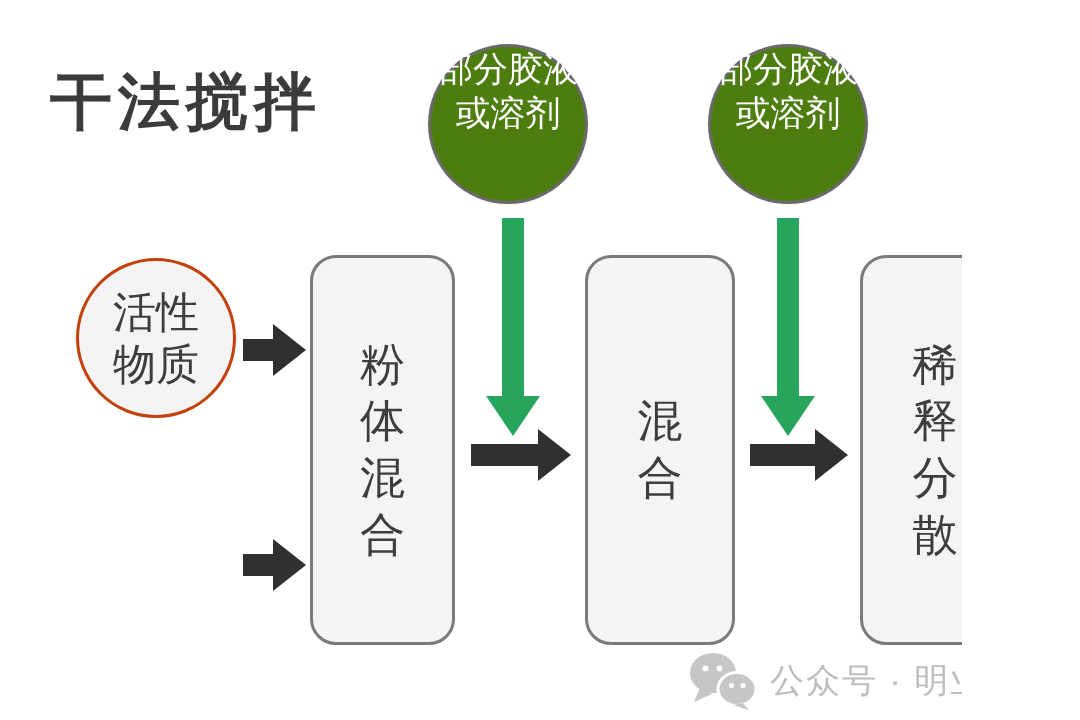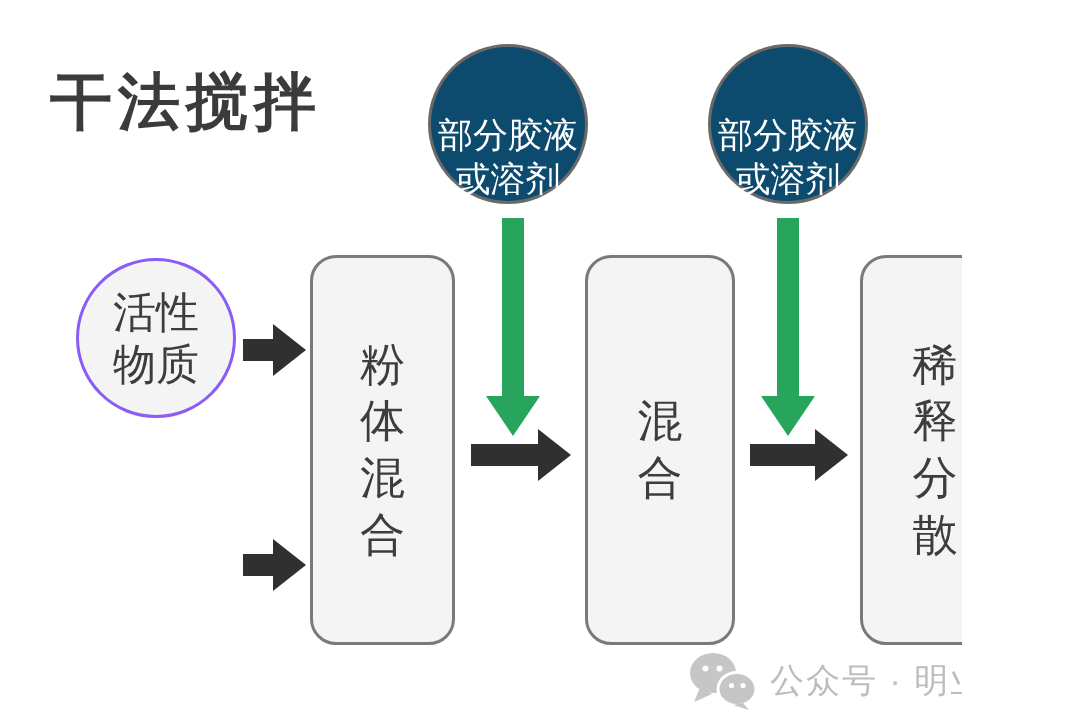--- a/index.html
+++ b/index.html
@@ -23,45 +23,45 @@
     letter-spacing: 6px;
     color: #3b3b3b;
   }
 
   
   .green-circle {
     position: absolute;
     width: 160px;
     height: 160px;
     border-radius: 50%;
-    background: #0c4a6e;
+    background: #4d7c0f;
     border: 3px solid #6a6a6a;
     display: flex;
-    align-items: flex-end;
+    align-items: flex-start;
     justify-content: center;
     text-align: center;
   }
   .green-circle .lbl {
     color: #ffffff;
     font-size: 35px;
     line-height: 1.26;
     white-space: pre-line;
     font-weight: 400;
   }
   .gc1 { left: 428px; top: 44px; }
   .gc2 { left: 708px; top: 44px; }
 
   
   .input-circle {
     position: absolute;
     width: 160px;
     height: 160px;
     border-radius: 50%;
     background: #f4f4f4;
-    border: 3px solid #8b5cf6;
+    border: 3px solid #c2410c;
     display: flex;
     align-items: center;
     justify-content: center;
     text-align: center;
   }
   .input-circle .lbl {
     color: #3d3d3d;
     font-size: 43px;
     line-height: 1.22;
     white-space: pre-line;

